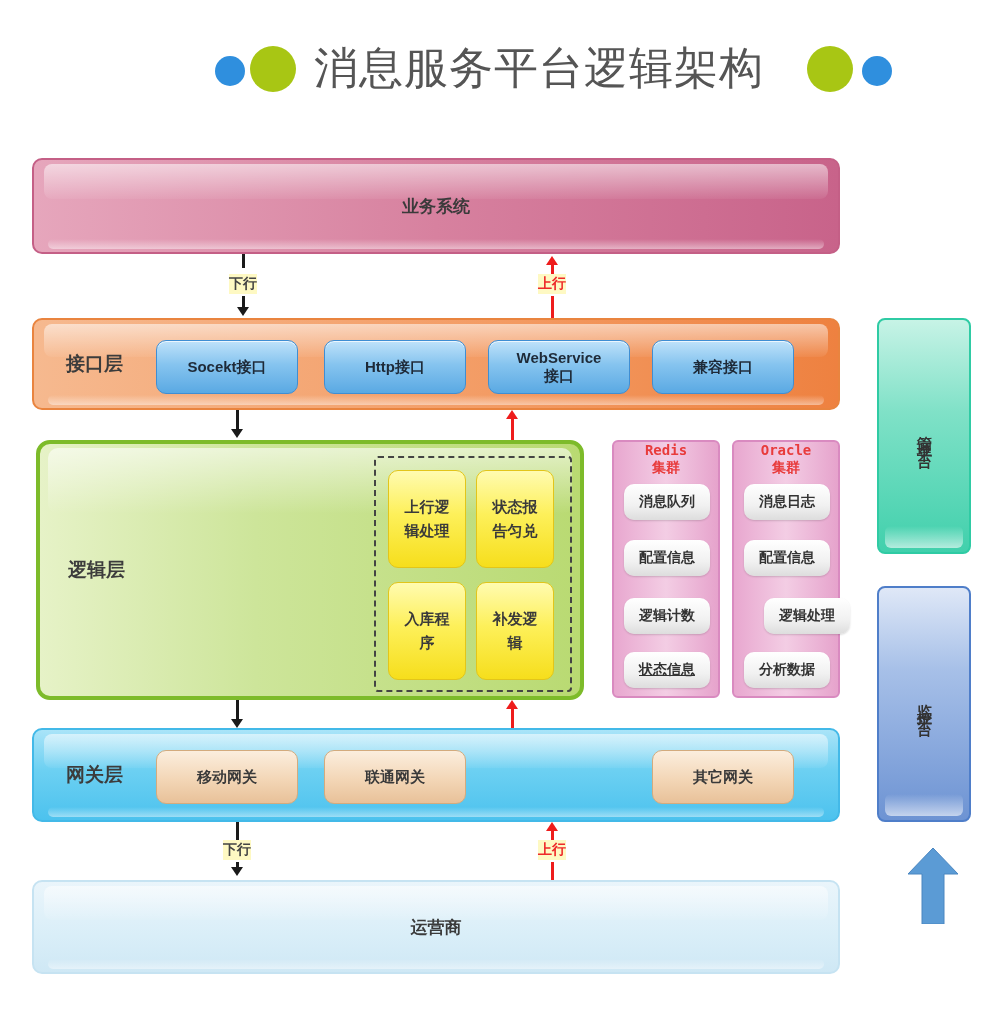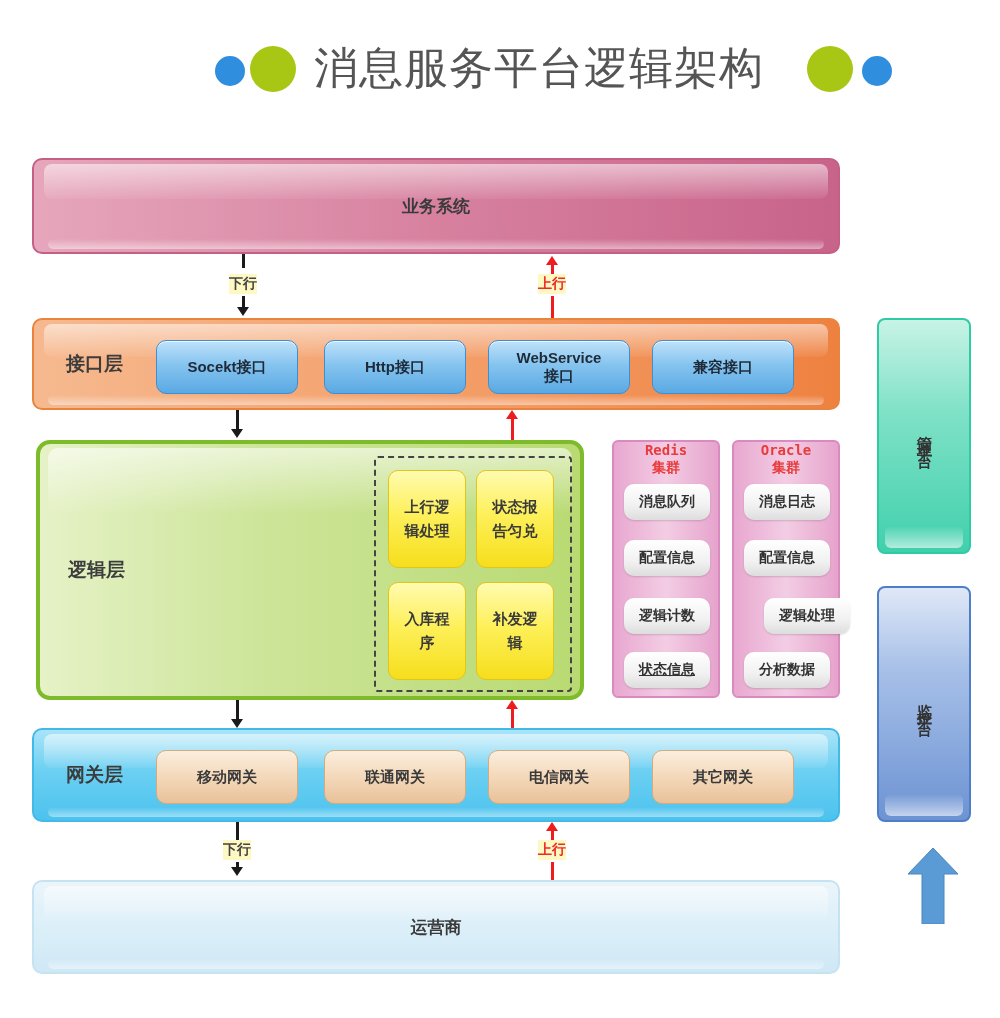--- a/index.html
+++ b/index.html
@@ -214,21 +214,20 @@
     <span class="head"></span>
   </div>
 <div class="arrow red up" style="left:511px; top:708px; height:22px;">
     <span class="head"></span>
   </div>
 
 <div class="layer layer-gw">
   <span class="layer-name">网关层</span>
   <div class="btn-tan" style="left:122px;">移动网关</div>
   <div class="btn-tan" style="left:290px;">联通网关</div>
-  <div class="btn-tan" style="left:454px;">电信网关</div>
   <div class="btn-tan" style="left:618px;">其它网关</div>
 </div>
 
 <div class="arrow black down" style="left:236px; top:822px; height:18px;"></div>
 <span class="flow-label black" style="left:237px; top:840px;">下行</span>
 <div class="arrow black down" style="left:236px; top:862px; height:6px;">
     <span class="head"></span>
   </div>
 
 <div class="arrow red up" style="left:551px; top:830px; height:10px;">

